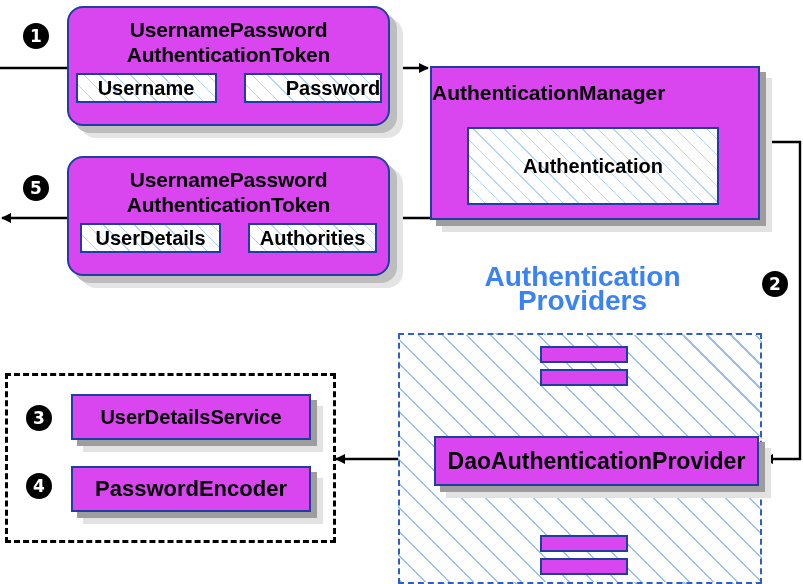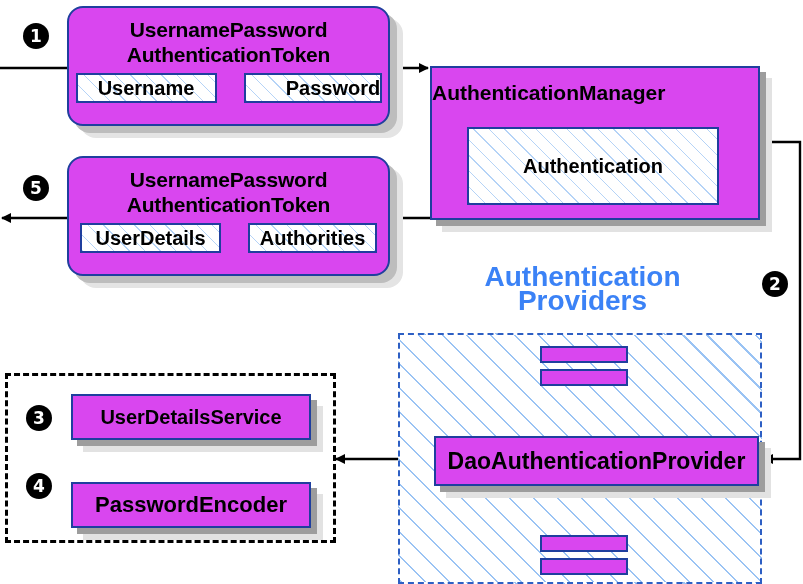--- a/index.html
+++ b/index.html
@@ -138,15 +138,15 @@
 
   <div class="abs blue shadow-dbl ctr" style="left:420px;top:436px;width:325px;height:50px;font-size:23px;margin-left:14px;">DaoAuthenticationProvider</div>
 
   <div class="abs blue" style="left:540px;top:535px;width:88px;height:17px;border-radius:0;"></div>
   <div class="abs blue" style="left:540px;top:558px;width:88px;height:17px;border-radius:0;"></div>
 
   <div class="abs dash-black" style="left:5px;top:373px;width:331px;height:170px;"></div>
 
   <div class="abs blue shadow-dbl ctr" style="left:71px;top:394px;width:240px;height:46px;font-size:20px;">UserDetailsService</div>
 
-  <div class="abs blue shadow-dbl ctr" style="left:71px;top:482px;width:240px;height:46px;font-size:22px;">PasswordEncoder</div>
+  <div class="abs blue shadow-dbl ctr" style="left:71px;top:466px;width:240px;height:46px;font-size:22px;">PasswordEncoder</div>
 
 </div>
 
 </body></html>

